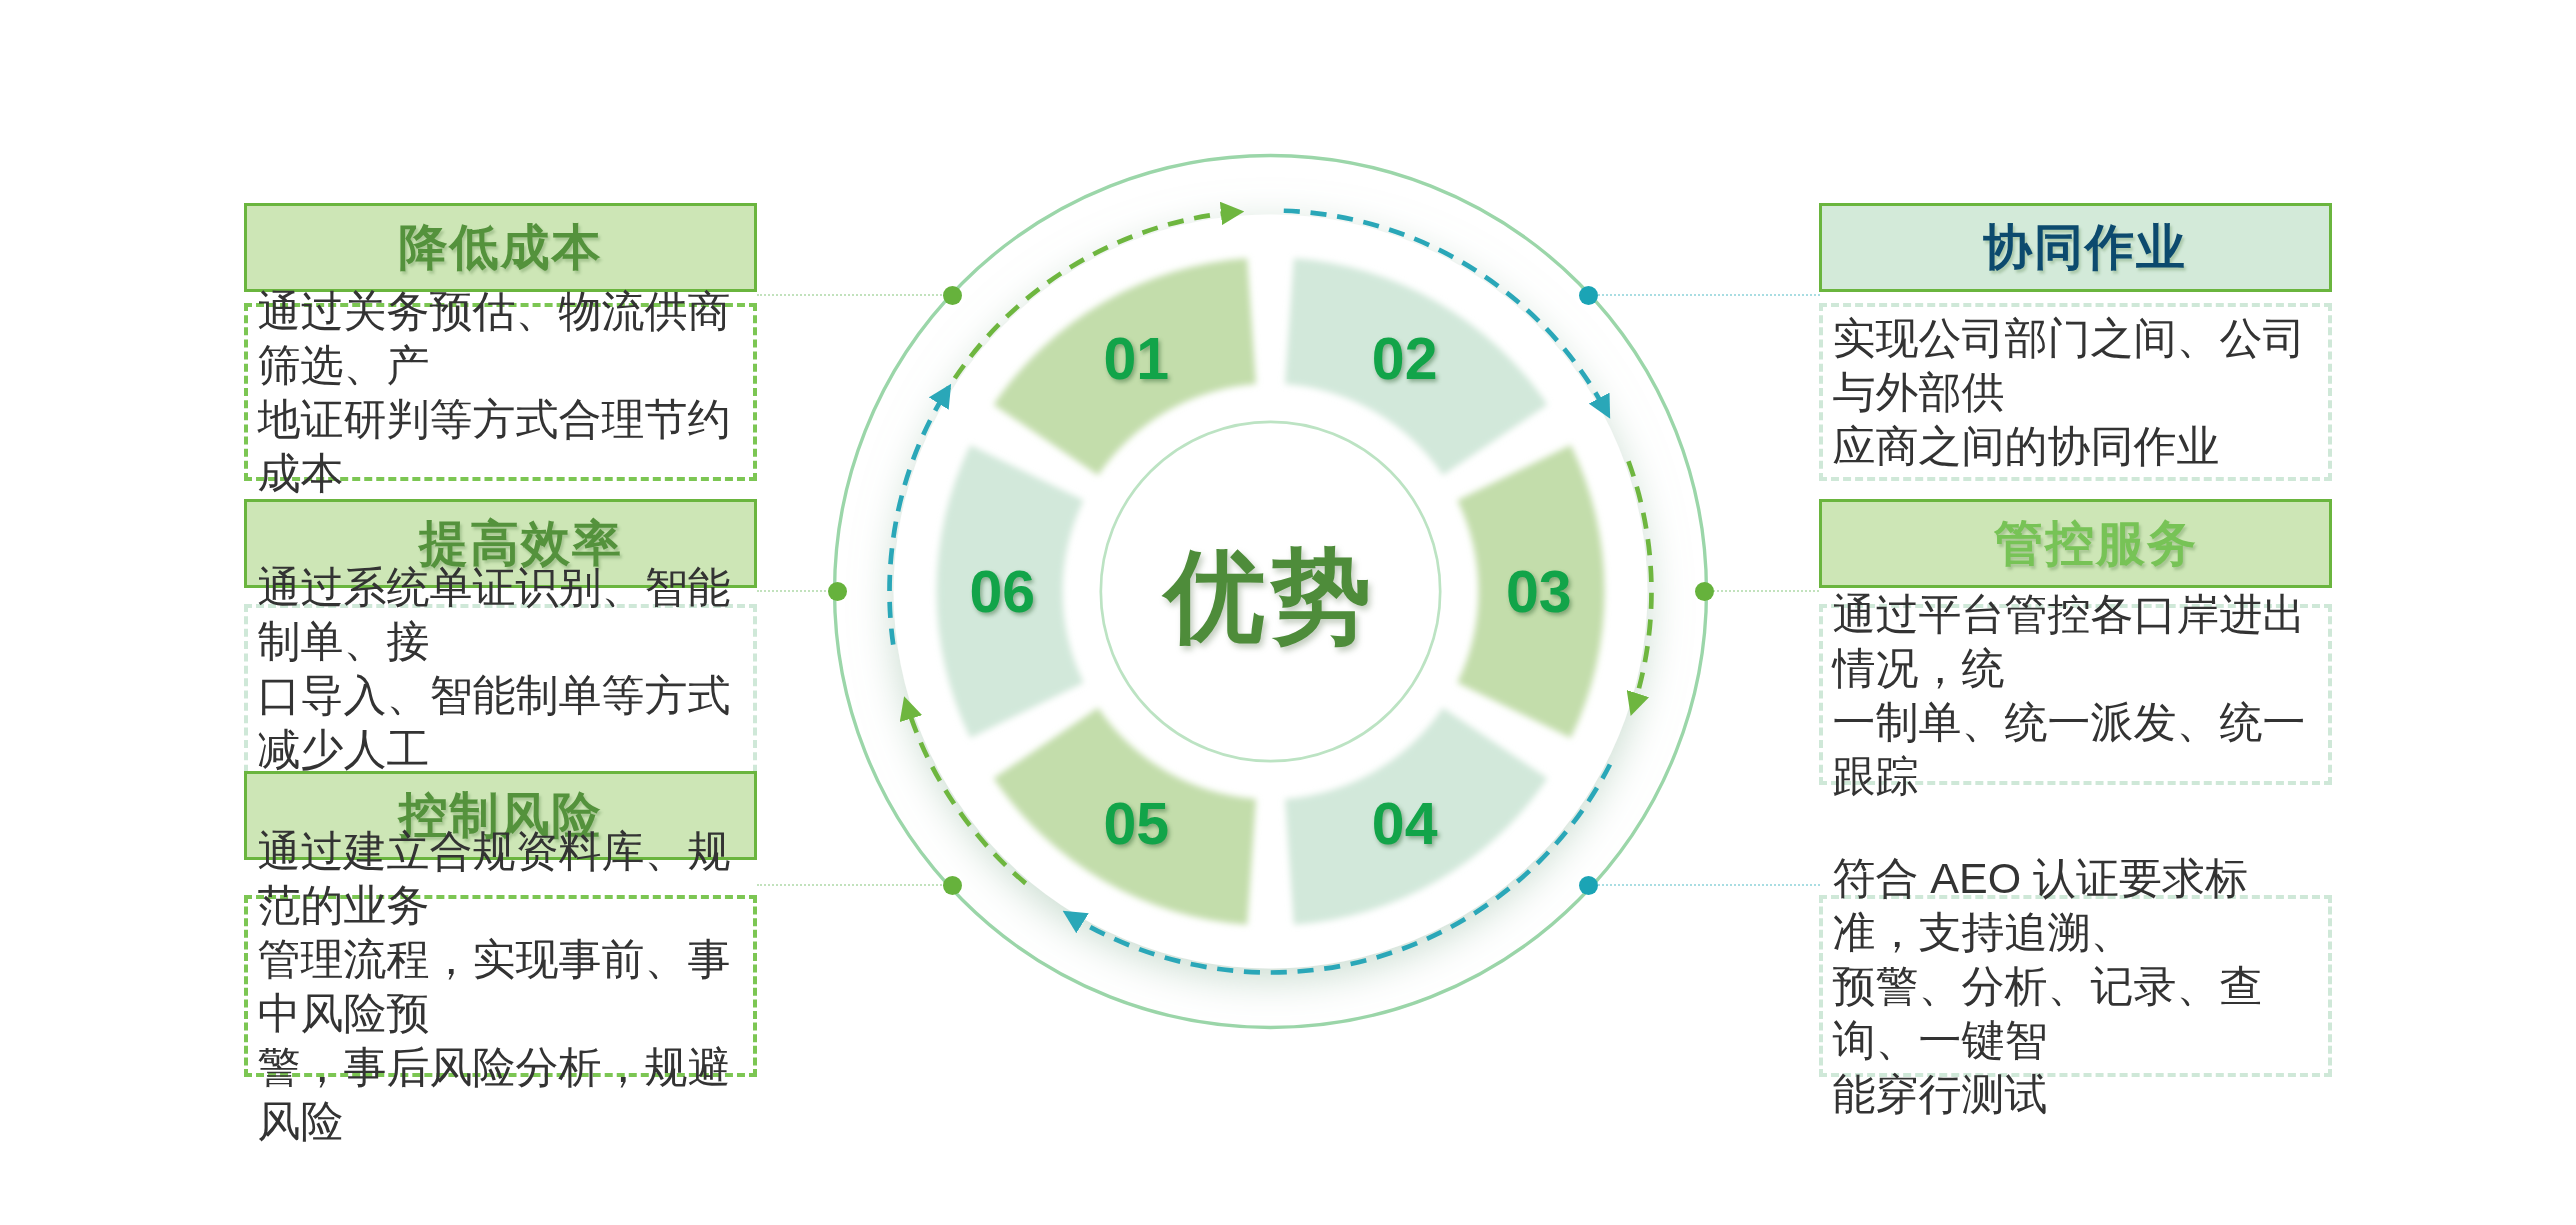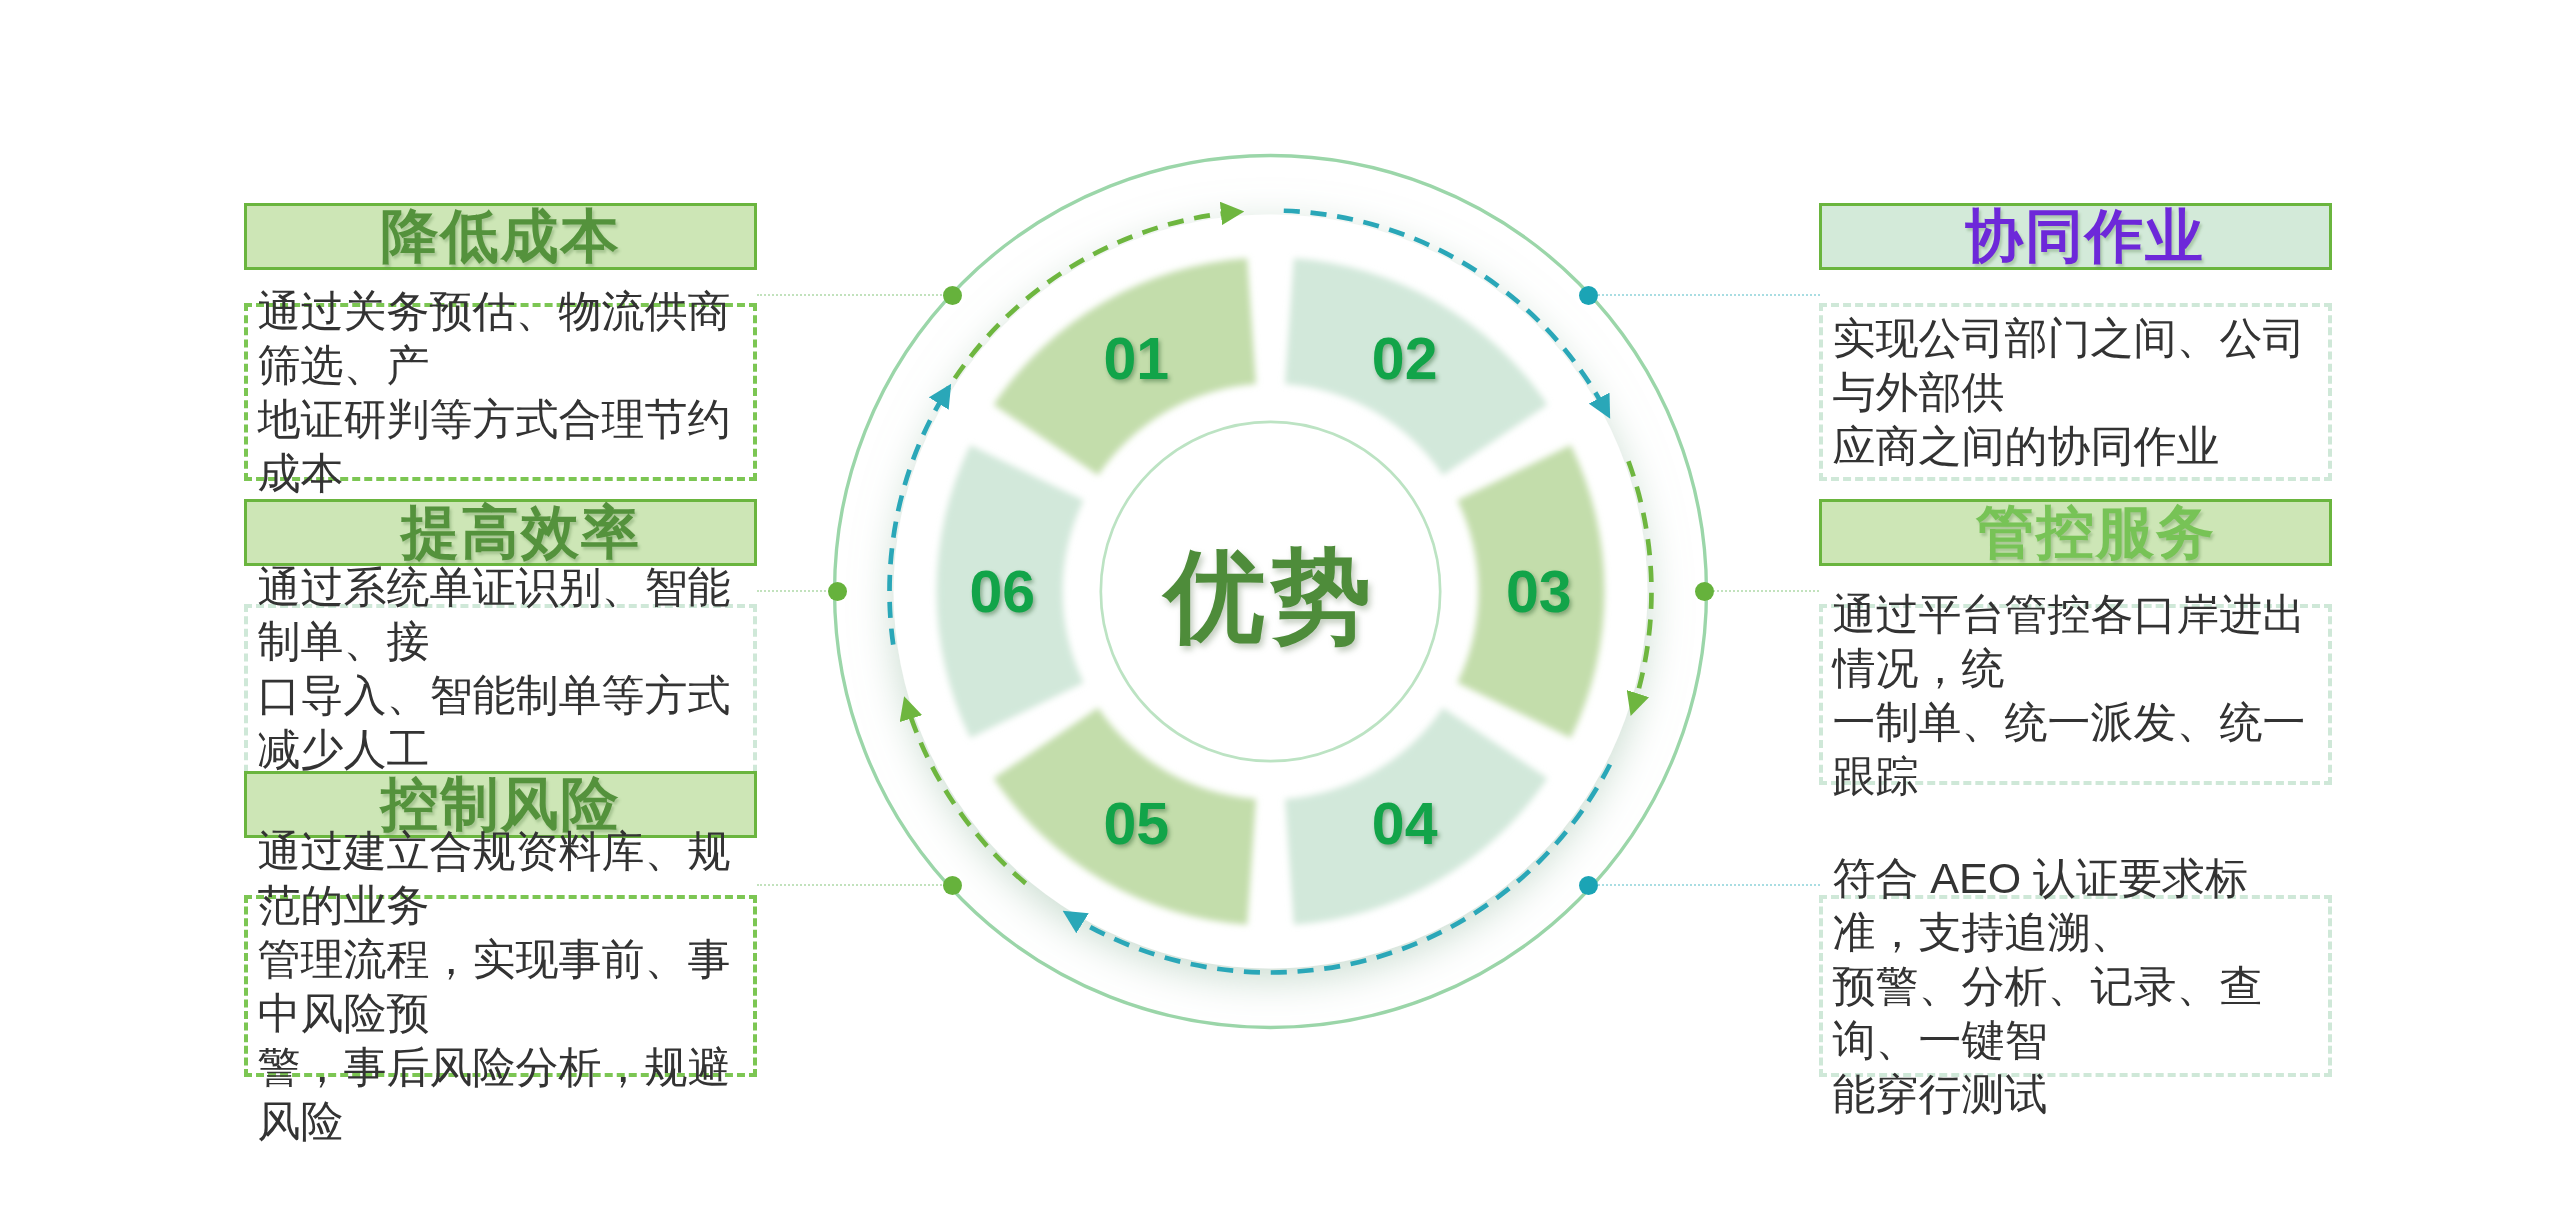--- a/index.html
+++ b/index.html
@@ -1,22 +1,22 @@
 <!DOCTYPE html>
 <html style="font-size:10.7px"><head>
 <meta charset="utf-8">
 <style>
   html,body{margin:0;padding:0;background:#ffffff;}
   #stage{position:relative;width:2576px;height:1226px;overflow:hidden;background:#ffffff;
          font-family:"Liberation Sans","DejaVu Sans",sans-serif;}
 
   
-  .panel-title{position:absolute;width:513px;height:67px;border:3.4px solid #6ab53e;
+  .panel-title{position:absolute;width:513px;height:89px;border:3.4px solid #6ab53e;
          box-sizing:border-box;display:flex;align-items:center;justify-content:center;
-         font-size:58px;font-weight:700;letter-spacing:2px;
+         font-size:49px;font-weight:700;letter-spacing:2px;
          text-shadow:2px 2.7px 2.7px rgba(70,115,55,.28);}
   .panel-body{position:absolute;width:513px;border:4px dashed #7cc653;box-sizing:border-box;
          display:flex;align-items:center;padding:0 9.4px;font-size:43px;line-height:54px;
          color:#333333;white-space:pre-line;background:#ffffff;}
   .col-left{left:244px;}
   .col-right{left:1819px;}
   .row1-title{top:203px;}  .row1-body{top:303px;height:178px;}
   .row2-title{top:499px;padding-left:41px;}  .row2-body{top:604px;height:181px;}
   .row3-title{top:771px;} .row3-body{top:895px;height:182px;}
 
@@ -67,21 +67,21 @@
 
   <div class="panel-title col-left row3-title" style="background: rgb(205, 230, 182); color: rgb(84, 146, 60);">
     <span>控制风险</span>
   </div>
   <div class="panel-body col-left row3-body" style="border-color: rgb(124, 198, 83);">
     <span>通过建立合规资料库、规范的业务
 管理流程，实现事前、事中风险预
 警，事后风险分析，规避风险</span>
   </div>
 
-  <div class="panel-title col-right row1-title" style="background: rgb(211, 234, 217); color: #6d28d9; padding-left: 19px;">
+  <div class="panel-title col-right row1-title" style="background: rgb(211, 234, 217); color: #0c4a6e; padding-left: 19px;">
     <span>协同作业</span>
   </div>
   <div class="panel-body col-right row1-body" style="border-color: rgb(207, 232, 216);">
     <span>实现公司部门之间、公司与外部供
 应商之间的协同作业</span>
   </div>
 
   <div class="panel-title col-right row2-title" style="background: rgb(205, 230, 182); color: rgb(119, 195, 86);">
     <span>管控服务</span>
   </div>

